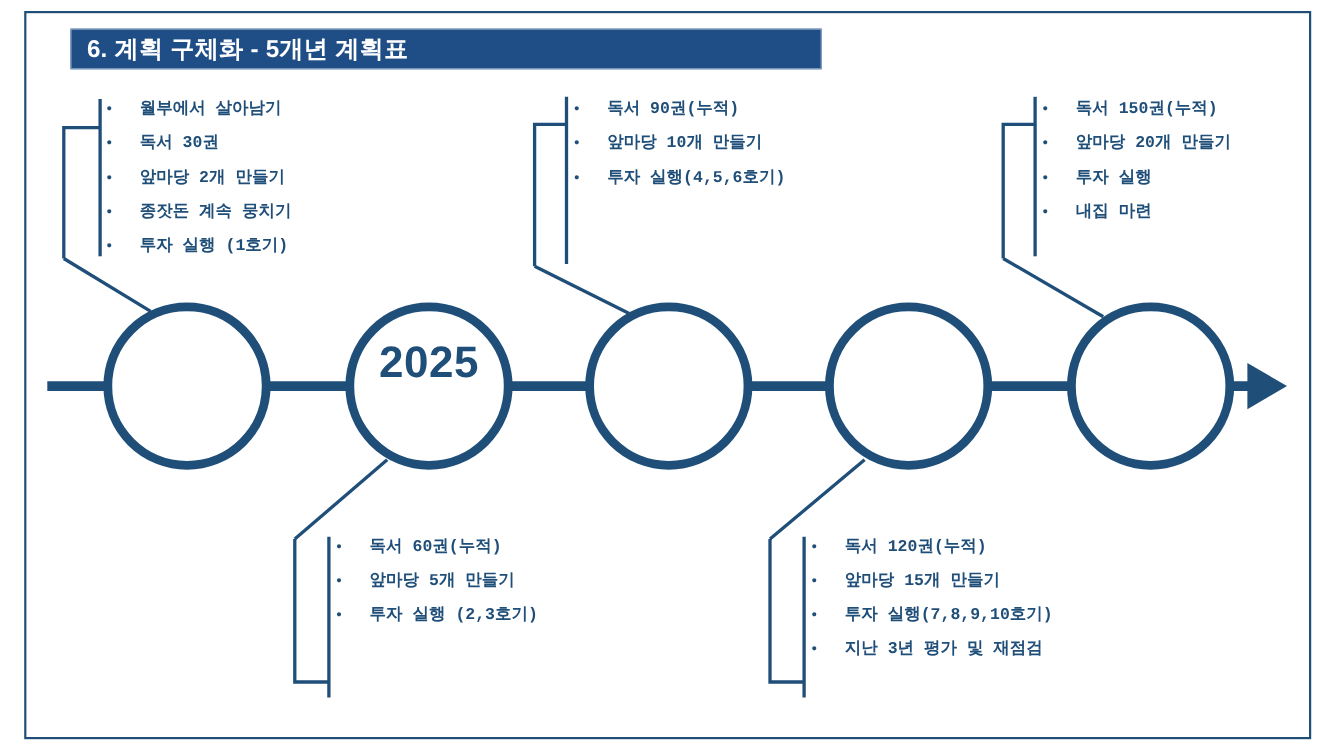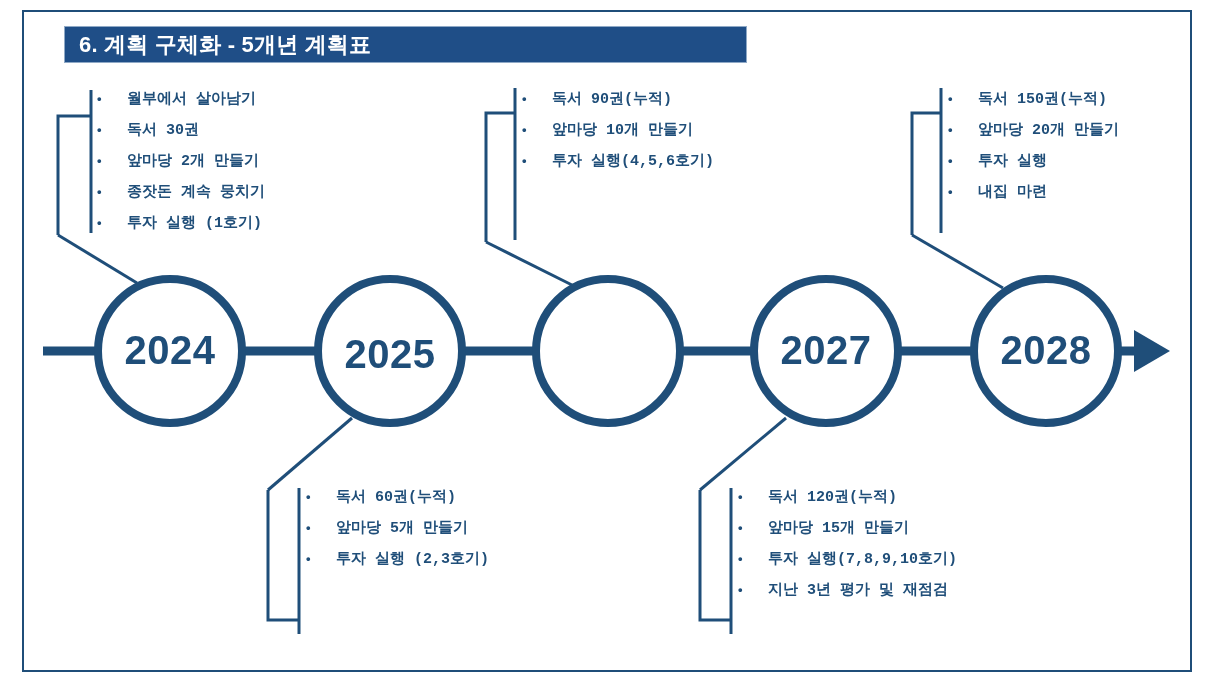--- a/index.html
+++ b/index.html
@@ -143,24 +143,21 @@
       <line x1="268" y1="490" x2="352" y2="418"></line>
     </g>
 
     <g stroke="#1F4E79" stroke-width="3" fill="none">
       <line x1="731" y1="488" x2="731" y2="634"></line>
       <polyline points="731,620 700,620 700,490"></polyline>
       <line x1="700" y1="490" x2="786" y2="418"></line>
     </g>
   </svg>
 
-  <div class="year" style="left:95px;  top:328px;">2024</div>
-  <div class="year" style="left:315px; top:332px;">2025</div>
-  <div class="year" style="left:751px; top:328px;">2027</div>
-  <div class="year" style="left:971px; top:328px;">2028</div>
+  <div class="year" style="left:315px; top:308px;">2025</div>
 
   <div class="callout" style="left:97px; top:92px;">
     <div class="row">
       <span class="bullet">•</span>
       <span class="label">월부에서 살아남기</span>
     </div>
     <div class="row">
       <span class="bullet">•</span>
       <span class="label">독서 30권</span>
     </div>

